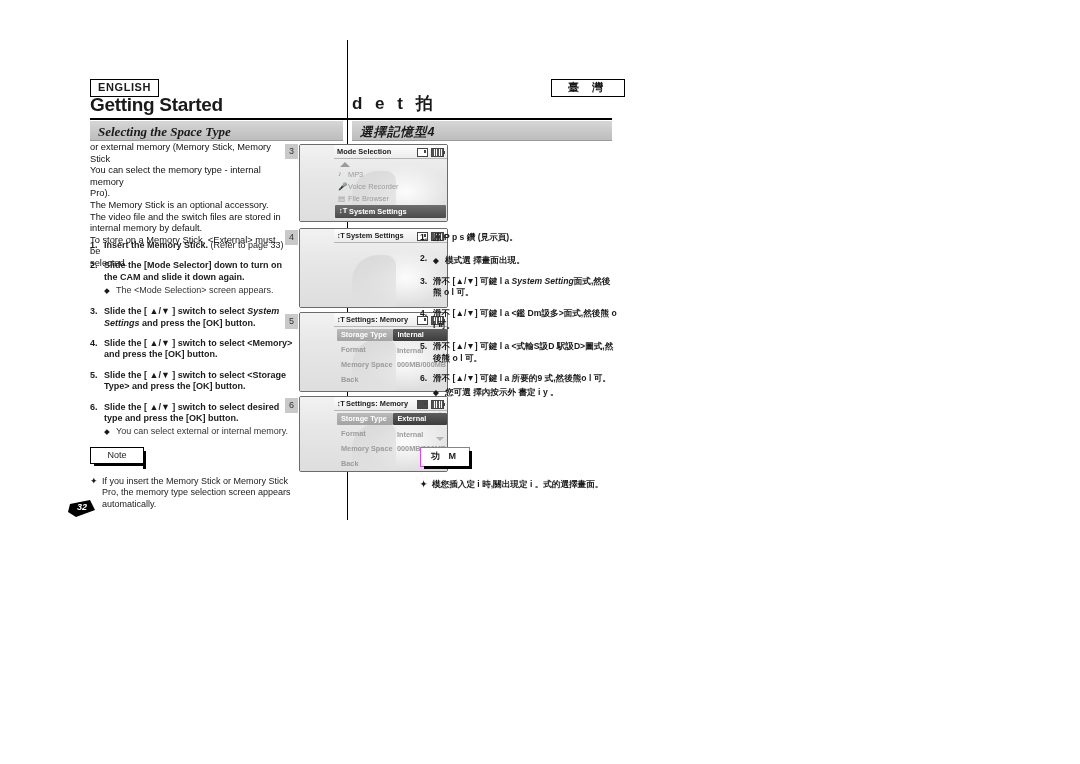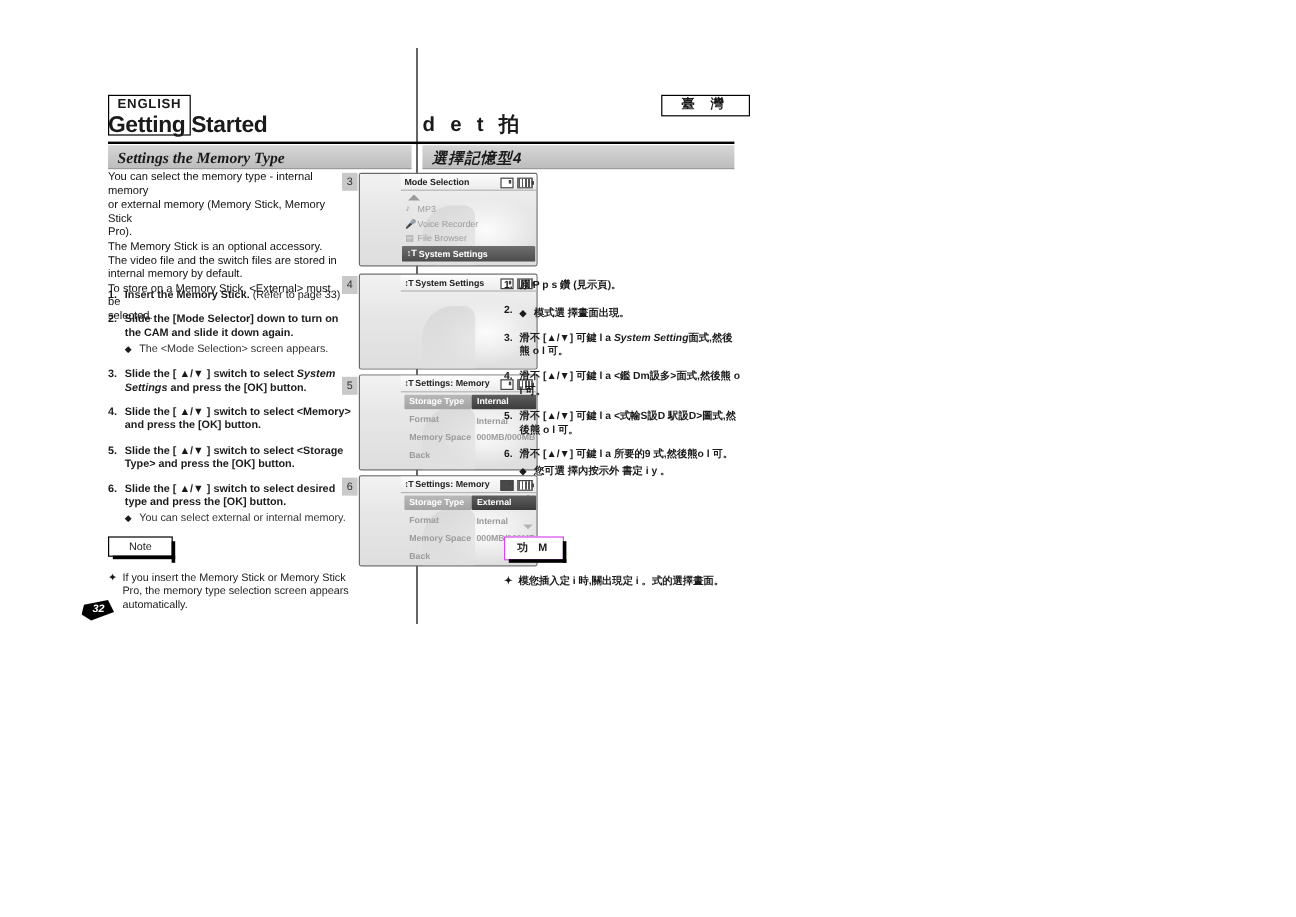--- a/index.html
+++ b/index.html
@@ -12,21 +12,21 @@
     overflow:hidden;
   }
   .page{position:absolute;left:0;top:0;width:1080px;height:764px;}
 
   
   .vrule{position:absolute;left:347px;top:40px;width:1px;height:480px;background:#000;}
 
   
   .lang-badge{
     position:absolute;left:90px;top:79px;
-    border:1px solid #000;padding:1px 7px 19px 7px;
+    border:1px solid #000;padding:1px 7px 3px 7px;
     font-size:11px;font-weight:bold;letter-spacing:.6px;
     background:#fff;line-height:12px;
   }
   .region-badge{
     position:absolute;left:551px;top:79px;
     border:1px solid #000;padding:1px 16px 2px 16px;
     font-size:11px;font-weight:bold;letter-spacing:5px;
     background:#fff;line-height:13px;text-align:center;min-width:36px;
   }
 
@@ -216,29 +216,29 @@
 
   <div class="vrule"></div>
 
   <div class="lang-badge">ENGLISH</div>
   <div class="region-badge">臺 灣</div>
   <div class="h-title">Getting Started</div>
   <div class="h-title-cn">d e t 拍</div>
   <div class="hrule"></div>
 
   <div class="sec-bar left">
-    <div class="lbl">Settings the Memory Type</div>
+    <div class="lbl">Selecting the Space Type</div>
   </div>
   <div class="sec-bar right">
     <div class="lbl">選擇記憶型4</div>
   </div>
 
   <div class="lead" id="en-lead">
+      <div>or external memory (Memory Stick, Memory Stick</div>
       <div>You can select the memory type - internal memory</div>
-      <div>or external memory (Memory Stick, Memory Stick</div>
       <div>Pro).</div>
       <div>The Memory Stick is an optional accessory.</div>
       <div>The video file and the switch files are stored in</div>
       <div>internal memory by default.</div>
       <div>To store on a Memory Stick, &lt;External&gt; must be</div>
       <div>selected.</div>
     </div>
 
   <div class="steps" id="en-steps">
       <div class="step">

